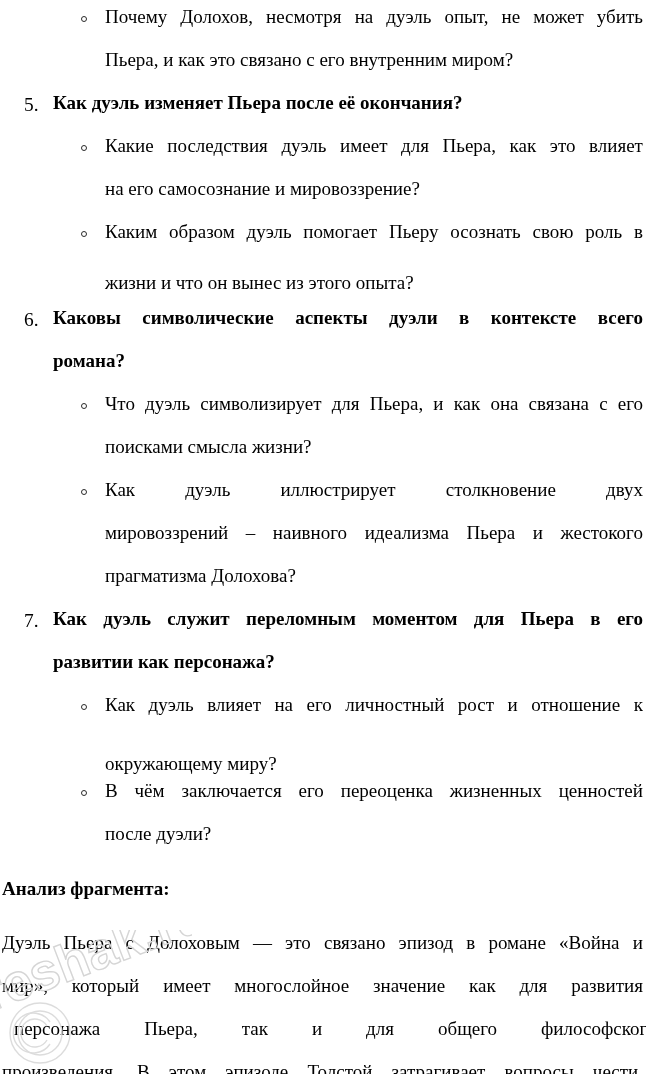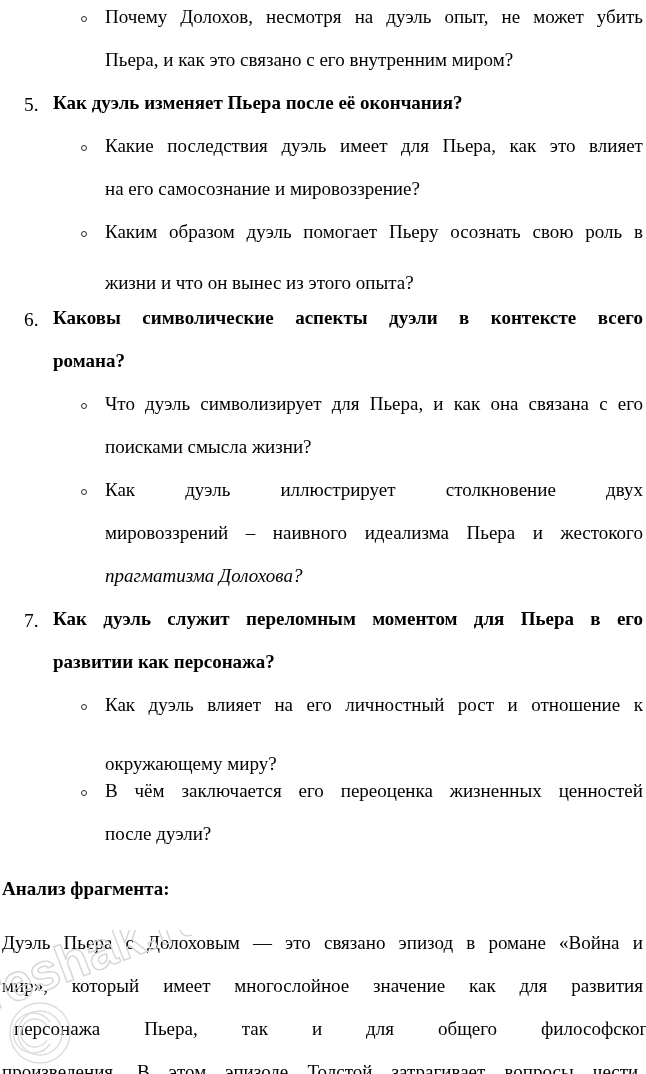--- a/index.html
+++ b/index.html
@@ -108,21 +108,21 @@
       <div class="ln" style="left: 105px; top: 273px;">жизни и что он вынес из этого опыта?</div>
       <div class="num" style="left: 24px; top: 310px;">6.</div>
       <div class="ln bold just" style="left: 53px; top: 308px; width: 590px;"><span>Каковы</span><span>символические</span><span>аспекты</span><span>дуэли</span><span>в</span><span>контексте</span><span>всего</span></div>
       <div class="ln bold" style="left: 53px; top: 351px;">романа?</div>
       <div class="bullet" style="left: 81px; top: 403px;"></div>
       <div class="ln just" style="left: 105px; top: 394px; width: 538px;"><span>Что</span><span>дуэль</span><span>символизирует</span><span>для</span><span>Пьера,</span><span>и</span><span>как</span><span>она</span><span>связана</span><span>с</span><span>его</span></div>
       <div class="ln" style="left: 105px; top: 437px;">поисками смысла жизни?</div>
       <div class="bullet" style="left: 81px; top: 489px;"></div>
       <div class="ln just" style="left: 105px; top: 480px; width: 538px;"><span>Как</span><span>дуэль</span><span>иллюстрирует</span><span>столкновение</span><span>двух</span></div>
       <div class="ln just" style="left: 105px; top: 523px; width: 538px;"><span>мировоззрений</span><span>–</span><span>наивного</span><span>идеализма</span><span>Пьера</span><span>и</span><span>жестокого</span></div>
-      <div class="ln" style="left: 105px; top: 566px; font-style: italic;">прагматизма Долохова?</div>
+      <div class="ln" style="left: 105px; top: 566px;">прагматизма Долохова?</div>
       <div class="num" style="left: 24px; top: 611px;">7.</div>
       <div class="ln bold just" style="left: 53px; top: 609px; width: 590px;"><span>Как</span><span>дуэль</span><span>служит</span><span>переломным</span><span>моментом</span><span>для</span><span>Пьера</span><span>в</span><span>его</span></div>
       <div class="ln bold" style="left: 53px; top: 652px;">развитии как персонажа?</div>
       <div class="bullet" style="left: 81px; top: 704px;"></div>
       <div class="ln just" style="left: 105px; top: 695px; width: 538px;"><span>Как</span><span>дуэль</span><span>влияет</span><span>на</span><span>его</span><span>личностный</span><span>рост</span><span>и</span><span>отношение</span><span>к</span></div>
       <div class="ln" style="left: 105px; top: 738px; margin-top: 16px;">окружающему миру?</div>
       <div class="bullet" style="left: 81px; top: 790px;"></div>
       <div class="ln just" style="left: 105px; top: 781px; width: 538px;"><span>В</span><span>чём</span><span>заключается</span><span>его</span><span>переоценка</span><span>жизненных</span><span>ценностей</span></div>
       <div class="ln" style="left: 105px; top: 824px;">после дуэли?</div>
       <div class="ln bold" style="left: 2px; top: 879px;">Анализ фрагмента:</div>

